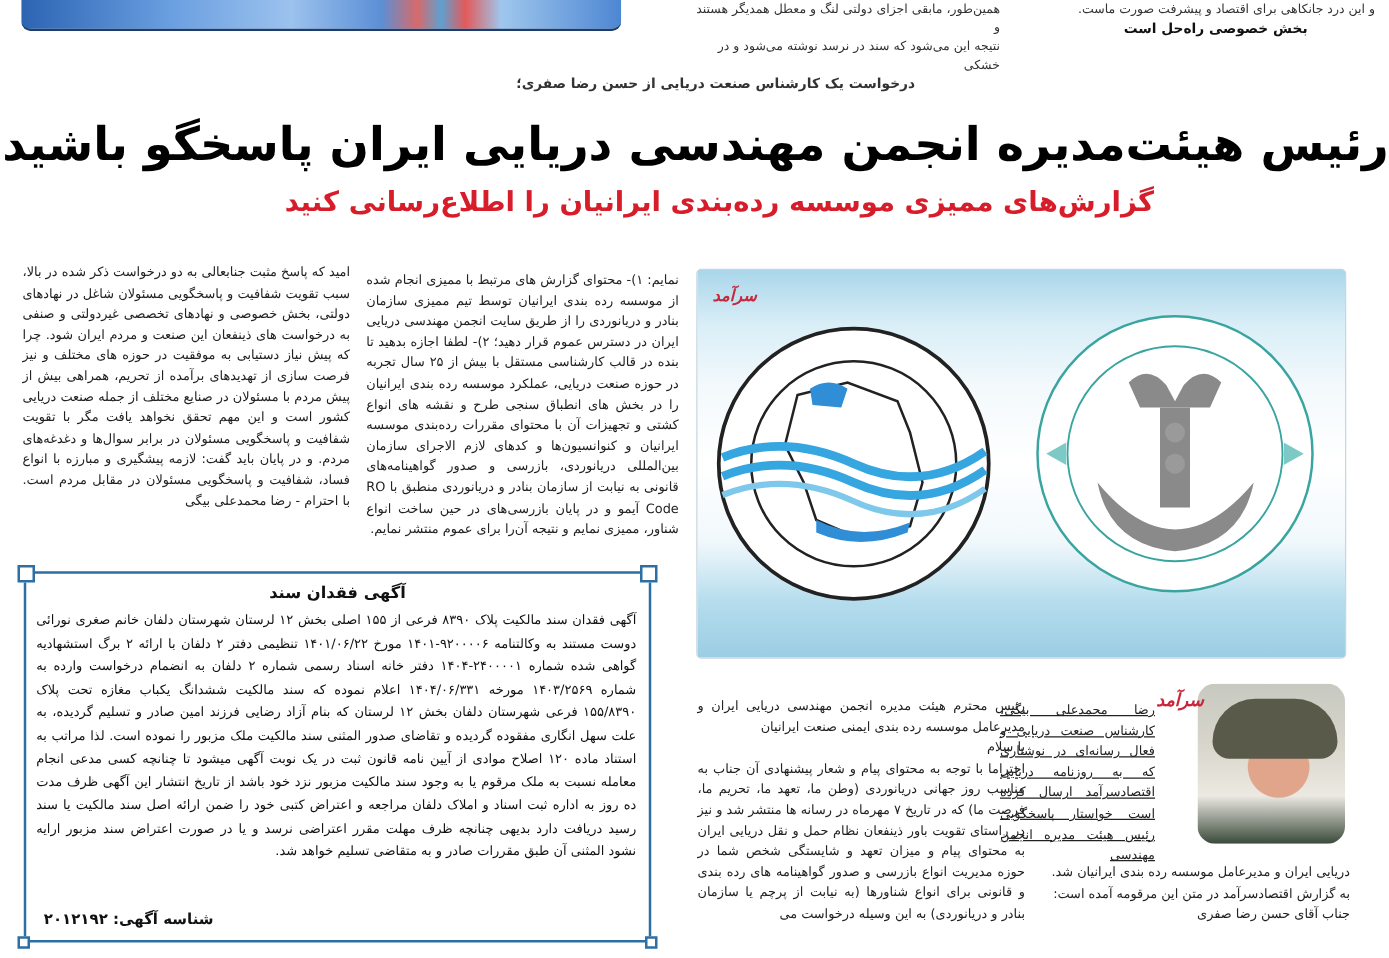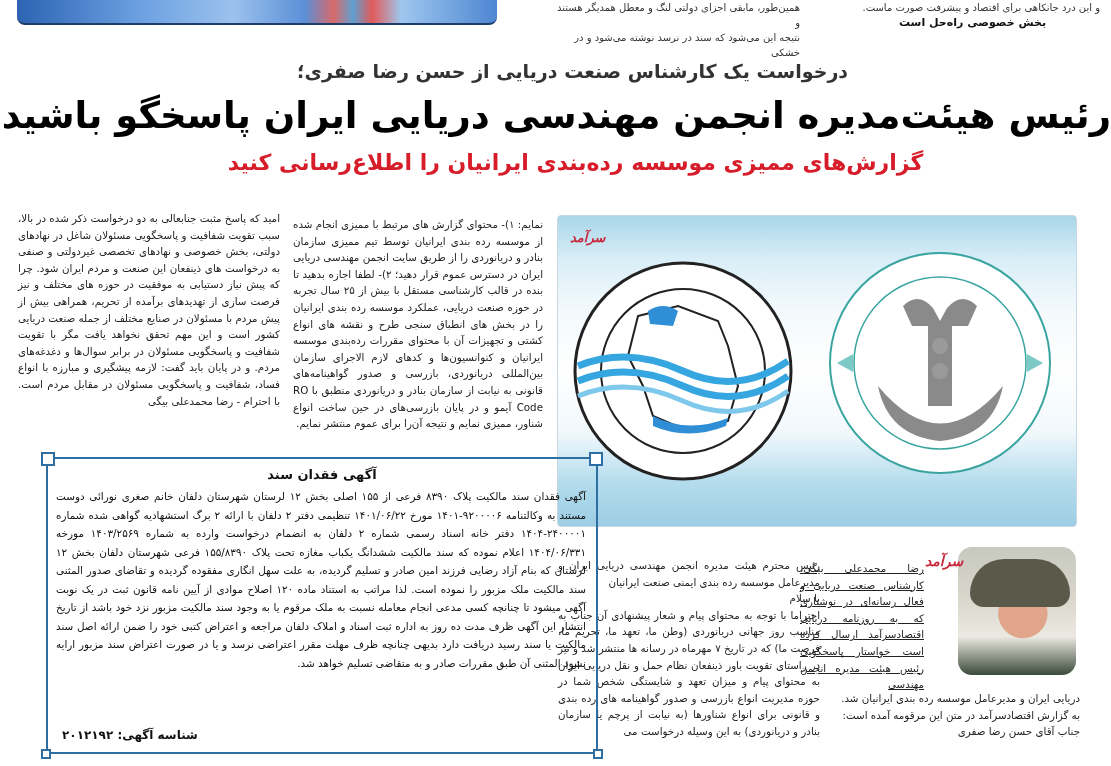--- a/index.html
+++ b/index.html
@@ -14,21 +14,21 @@
     border-radius: 0 0 8px 8px;
     background: linear-gradient(90deg, #2c64b3 0%, #6a9fe0 25%, #9cc2ee 45%, #5b8fd6 60%, #d76a6a 66%, #5fa0d0 70%, #e25a5a 74%, #9fc7ee 80%, #4d86d2 100%);
     border-bottom: 2px solid #1d3d6d;
   }
   .top-col { font-size: 10px; line-height: 15px; color: #333; text-align: right; }
   .top-col-mid { left: 555px; top: 0; width: 245px; }
   .top-col-right { left: 845px; top: 0; width: 255px; }
   .top-subhead { font-weight: bold; font-size: 11px; color: #111; text-align: center; }
 
   
-  .kicker { left: 0; width: 1111px; top: 60px; text-align: center; font-size: 19px; font-weight: bold; color: #333; padding-left: 34px; }
+  .kicker { left: 0; width: 1111px; top: 60px; text-align: center; font-size: 11px; font-weight: bold; color: #333; padding-left: 34px; }
   .headline { left: 0; width: 1111px; top: 92px; text-align: right; font-size: 37px; font-weight: 900; color: #000; letter-spacing: -1px; line-height: 48px; }
   .subheadline { left: 0; width: 1111px; top: 148px; text-align: center; font-size: 22px; font-weight: bold; color: #d71d2a; line-height: 30px; margin-left: 20px; }
 
   
   .col-text { font-size: 10.3px; line-height: 16.6px; color: #222; text-align: justify; text-align-last: right; }
   .col-a { left: 293px; top: 216px; width: 250px; }
   .col-b { left: 18px;  top: 210px; width: 262px; }
 
   
   .logo-panel {
@@ -47,23 +47,22 @@
                 linear-gradient(180deg, #c7c9c0 0%, #d9d6cc 40%, #ece9e2 70%, #3a4a3a 100%);
   }
   .hat { position: absolute; left: 12px; top: 12px; width: 100px; height: 48px; border-radius: 50px 50px 20px 20px; background: #5a5a4a; }
   .brand-mark-2 { left: 925px; top: 553px; font-size: 14px; color: #c8283c; font-weight: bold; font-style: italic; }
   .col-c-intro { left: 800px; top: 545px; width: 124px; text-decoration: underline; }
   .col-c-rest { left: 840px; top: 690px; width: 240px; text-align: right; }
   .col-d { left: 558px; top: 545px; width: 262px; margin-top: 12px; }
 
   
   .notice {
-    left: 19px; top: 457px; width: 552px; height: 297px;
+    left: 19px; top: 457px; width: 502px; height: 297px;
     border: 2px solid #2d6ea3;
-    margin-left: 27px;
   }
   .notice::before, .notice::after {
     content: ""; position: absolute; width: 10px; height: 10px; border: 2px solid #2d6ea3; background: #fff;
   }
   .notice::before { top: -7px; left: -7px; }
   .notice::after { top: -7px; right: -7px; }
   .corner-bl, .corner-br { position: absolute; width: 10px; height: 10px; border: 2px solid #2d6ea3; background: #fff; bottom: -7px; }
   .corner-bl { left: -7px; } .corner-br { right: -7px; }
   .notice-title { position: absolute; top: 8px; left: 0; width: 100%; text-align: center; font-weight: bold; font-size: 13px; color: #111; }
   .notice-body { position: absolute; top: 28px; left: 8px; right: 10px; font-size: 10.4px; line-height: 18.5px; color: #111; text-align: justify; text-align-last: right; }

